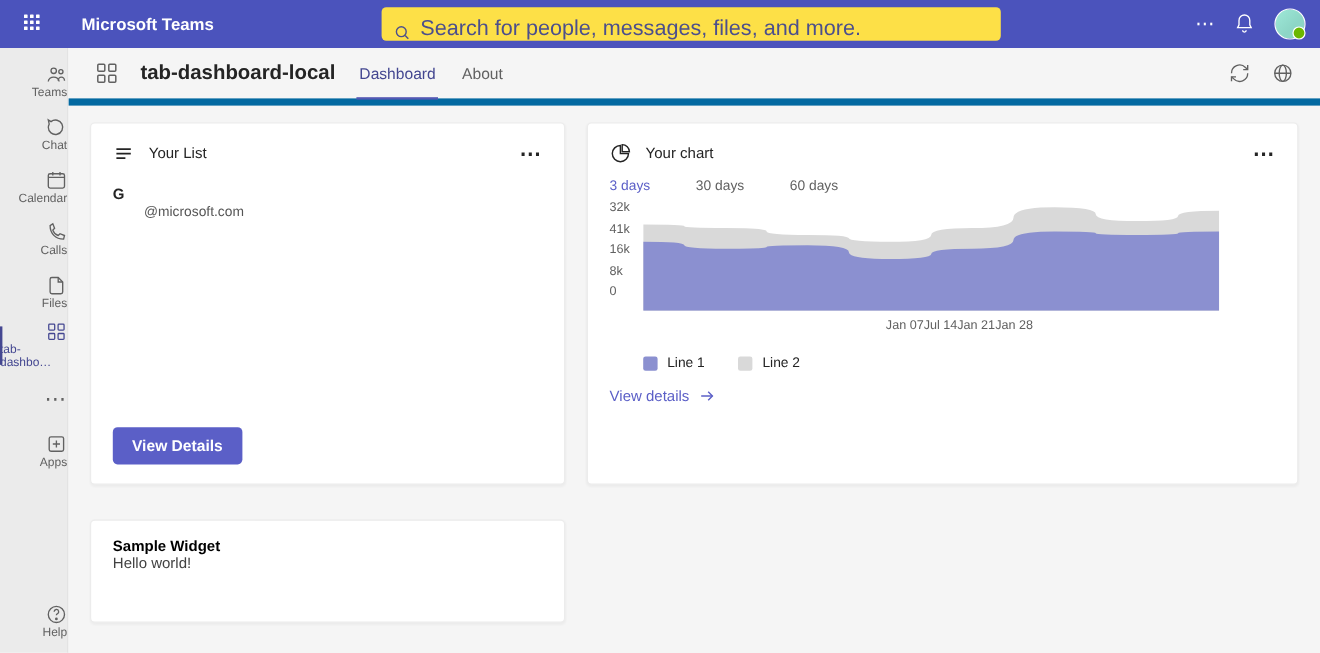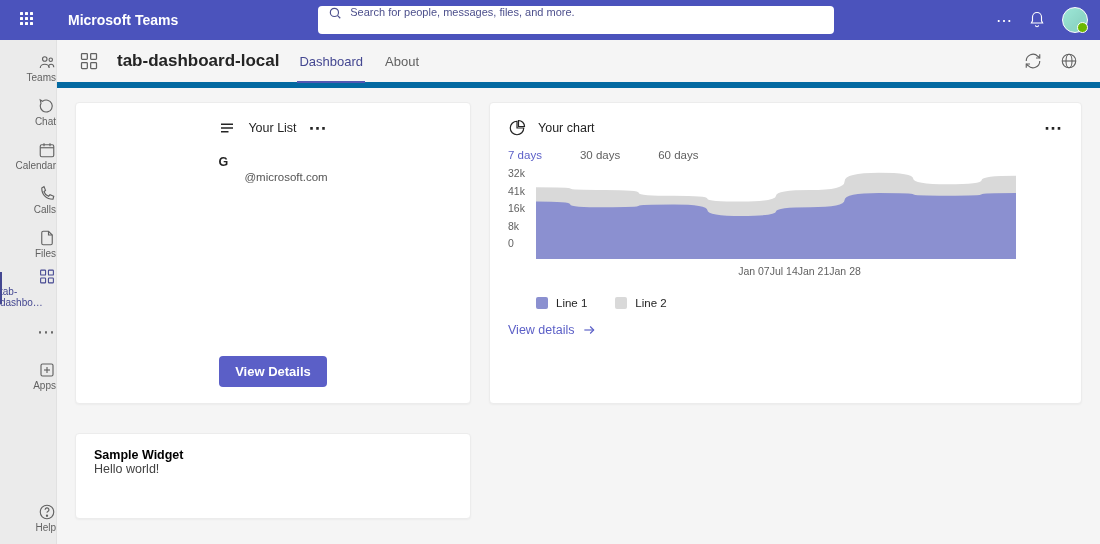--- a/index.html
+++ b/index.html
@@ -12,26 +12,26 @@
     display: flex;
     align-items: center;
     padding: 0 12px;
   }
   .waffle { width: 16px; height: 16px; display: grid; grid-template-columns: repeat(3,3px); grid-template-rows: repeat(3,3px); gap: 2px; margin: 0 8px; }
   .waffle span { background: #fff; width: 3px; height: 3px; border-radius: 0.5px; }
   .brand { color: #fff; font-weight: 600; font-size: 14px; margin-left: 24px; }
   .search-wrap { flex: none; margin-left: 140px; }
   .search {
     width: 516px; height: 28px;
-    background: #ffffff;
+    background: #fde047;
     border-radius: 4px;
-    display: flex; align-items: flex-start;
+    display: flex; align-items: flex-end;
     padding: 0 10px;
     color: #4c4f8c;
-    font-size: 11px;
+    font-size: 18px;
     gap: 8px;
   }
   .top-right { margin-left: auto; display: flex; align-items: center; gap: 16px; }
   .top-icon { color: #fff; font-size: 16px; }
   .avatar {
     width: 26px; height: 26px; border-radius: 50%;
     background: linear-gradient(135deg,#9ee8d8 0%, #8dd6c6 60%);
     border: 1px solid #fff;
     position: relative;
   }
@@ -76,21 +76,21 @@
     display:flex; flex-direction:column;
   }
   .card-header { display:flex; align-items:center; padding: 14px 18px 10px; gap:12px; }
   .card-header-icon { color:#242424; }
   .card-title { font-size:12.5px; color:#242424; font-weight:400; }
   .card-header .dots { margin-left:auto; font-size:18px; font-weight:700; letter-spacing:1px; color:#242424; }
   .card-body { flex:1; padding: 0 18px 12px; font-size:12.5px; color:#242424; }
   .card-footer { padding: 10px 18px 16px; }
 
   
-  .list-card { height: 302px; align-items: center; }
+  .list-card { height: 302px; }
   .list-row { display:flex; flex-direction:column; gap:2px; margin-top:6px; }
   .list-primary { font-size:12.5px; font-weight:700; }
   .list-secondary { font-size:11.5px; color:#555; padding-left: 26px; }
   .view-details-btn {
     background:#5b5fc7; color:#fff; border:none; border-radius:4px;
     padding: 8px 16px; font-size:13px; font-weight:600;
   }
 
   
   .chart-card { height: 302px; }
@@ -270,21 +270,21 @@
       <div class="card chart-card" data-interactable="false">
         <div class="card-header">
           <svg width="18" height="18" viewBox="0 0 24 24" fill="none" stroke="currentColor" stroke-width="1.6" class="card-header-icon" data-interactable="false">
               <path d="M12 3a9 9 0 1 0 9 9h-9z"></path>
               <path d="M14 2a8 8 0 0 1 8 8h-8z"></path>
             </svg>
           <span class="card-title" data-interactable="false">Your chart</span>
           <span class="dots" data-interactable="true">⋯</span>
         </div>
         <div class="range-tabs" data-interactable="false">
-          <span class="active" data-interactable="true">7 days</span>
+          <span class="active" data-interactable="true">3 days</span>
           <span data-interactable="true">30 days</span>
           <span data-interactable="true">60 days</span>
         </div>
         <div class="chart-wrap" data-interactable="false">
           <div class="y-axis" data-interactable="false">
             <span data-interactable="false">32k</span>
             <span data-interactable="false">41k</span>
             <span data-interactable="false">16k</span>
             <span data-interactable="false">8k</span>
             <span data-interactable="false">0</span>

